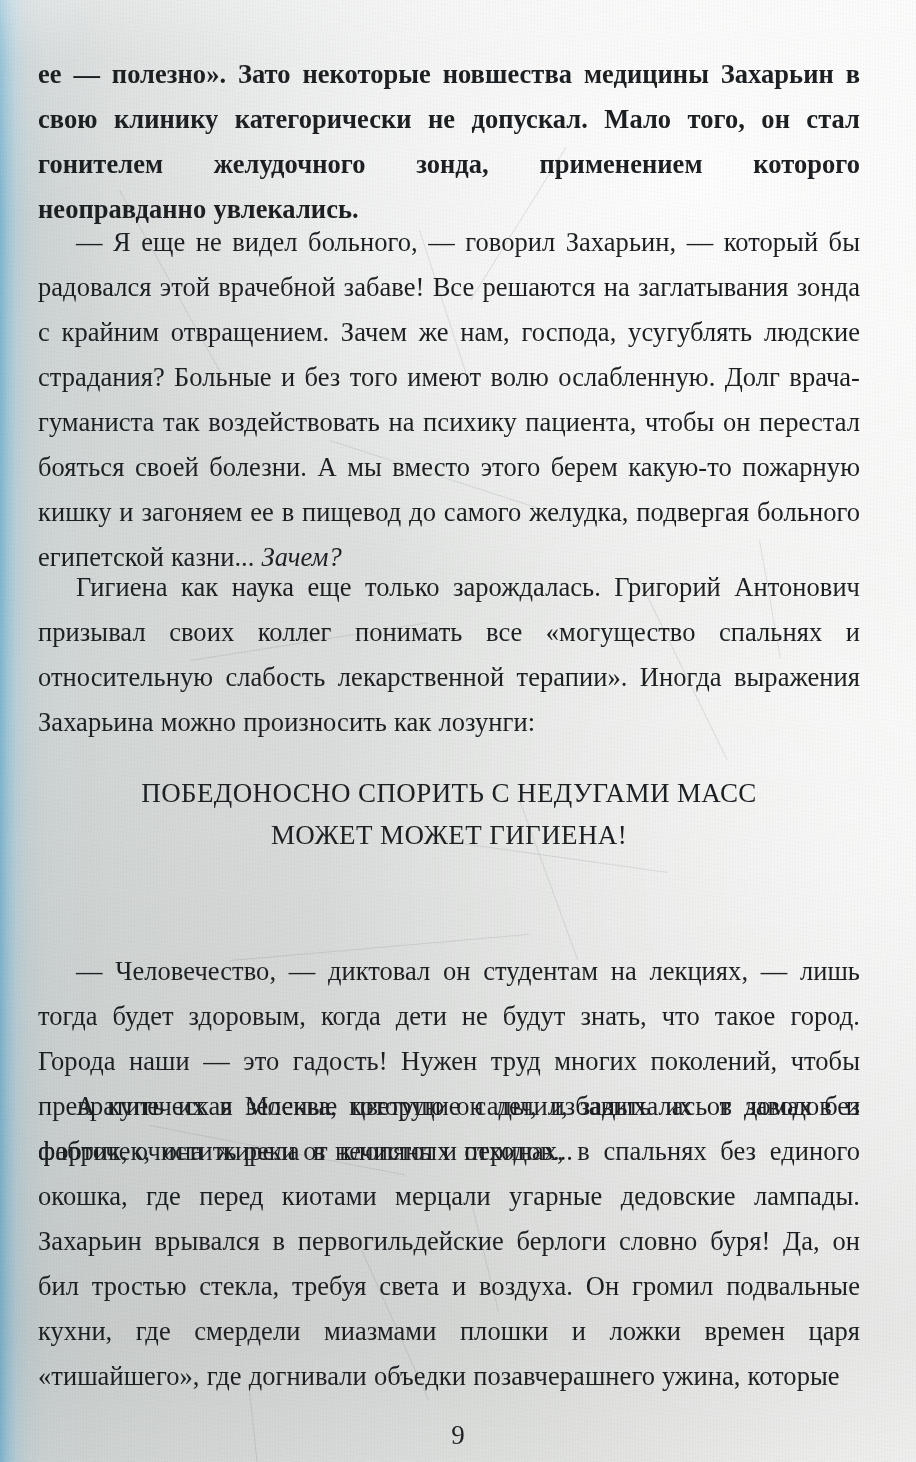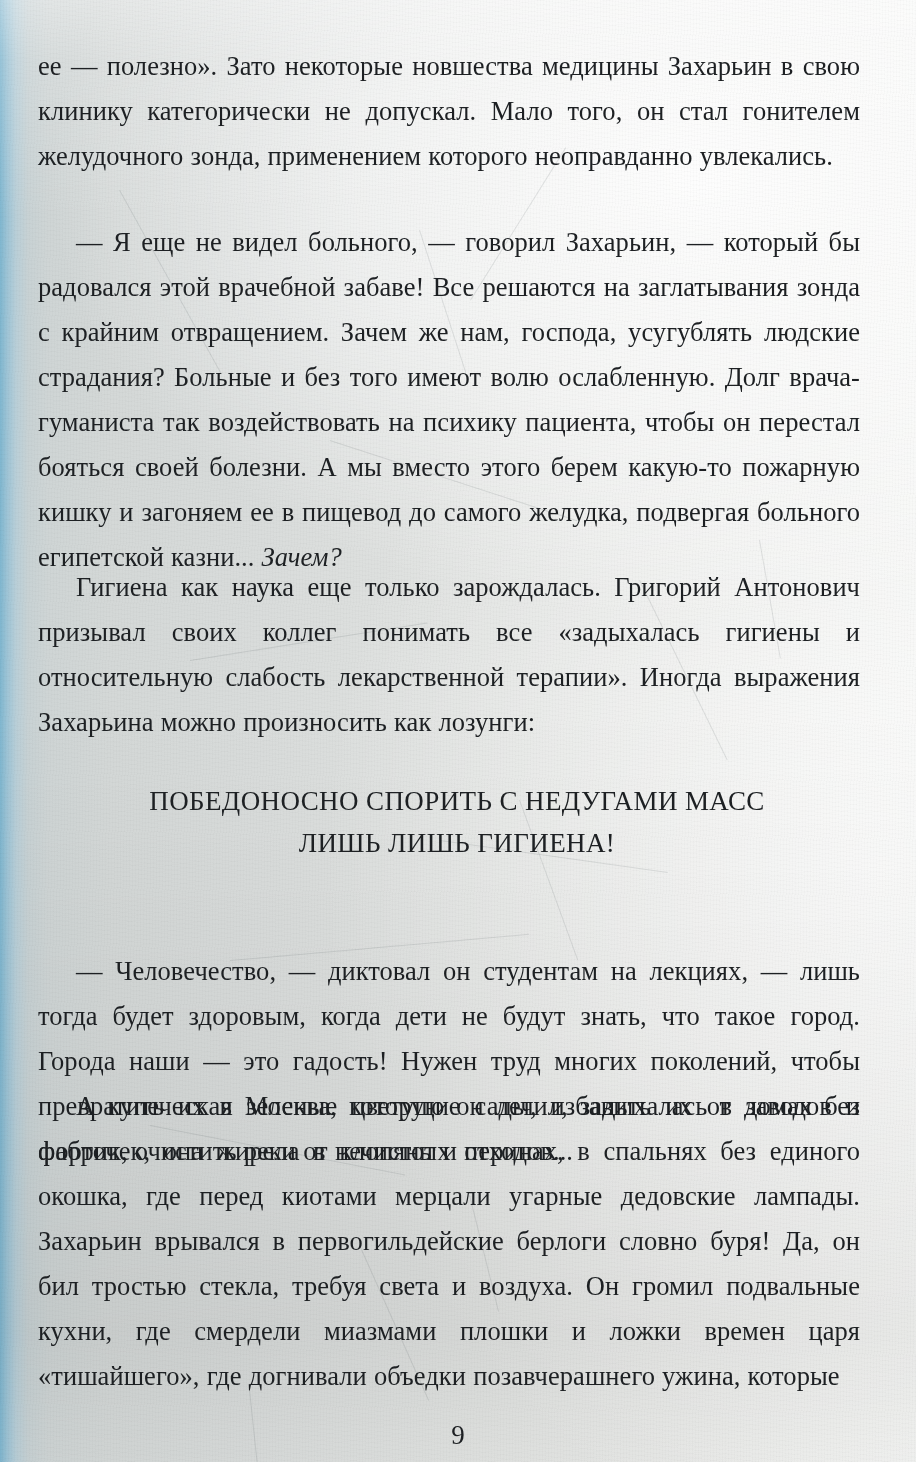--- a/index.html
+++ b/index.html
@@ -91,21 +91,21 @@
     line-height: 45px;
     text-align: justify;
     text-indent: 38px;
     letter-spacing: 0.05px;
     word-spacing: 0.5px;
   }
   p.para.noindent { text-indent: 0; }
   p.para em { font-style: italic; }
 
   .slogan {
-    margin: 8px;
+    margin: 0;
     position: absolute;
     left: 38px;
     top: 772px;
     width: 822px;
     text-align: center;
   }
   .slogan .sl-line {
     display: block;
     font-size: 27px;
     line-height: 42px;
@@ -145,42 +145,42 @@
     <i style="left:440px; top:840px; width:230px; height:1px; transform:rotate(8deg);"></i>
     <i style="left:230px; top:960px; width:300px; height:1px; transform:rotate(-5deg);"></i>
     <i style="left:150px; top:1125px; width:260px; height:1px; transform:rotate(11deg);"></i>
     <i style="left:470px; top:1195px; width:120px; height:1px; transform:rotate(76deg);"></i>
     <i style="left:360px; top:1245px; width:170px; height:1px; transform:rotate(66deg);"></i>
     <i style="left:250px; top:1390px; width:90px; height:1px; transform:rotate(84deg);"></i>
   </div>
 
   <div class="text-col">
 
-    <div class="blk" style="top:4px;">
+    <div class="blk" style="top:12px;font-weight:bold;">
       <p class="para noindent">ее — полезно». Зато некоторые новшества медицины Захарьин в свою клинику категорически не допускал. Мало того, он стал гонителем желудочного зонда, применением которого неоправданно увлекались.</p>
     </div>
 
     <div class="blk" style="top:180px;">
       <p class="para"><span>— Я еще не видел больного, — говорил Захарьин, — который бы радовался этой врачебной забаве! Все решаются на заглатывания зонда с крайним отвращением. Зачем же нам, господа, усугублять людские страдания? Больные и без того имеют волю ослабленную. Долг врача-гуманиста так воздействовать на психику пациента, чтобы он перестал бояться своей болезни. А мы вместо этого берем какую-то пожарную кишку и загоняем ее в пищевод до самого желудка, подвергая больного египетской казни... </span><em>Зачем?</em></p>
     </div>
 
     <div class="blk" style="top:525px;">
-      <p class="para">Гигиена как наука еще только зарождалась. Григорий Антонович призывал своих коллег понимать все «задыхалась гигиены и относительную слабость лекарственной терапии». Иногда выражения Захарьина можно произносить как лозунги:</p>
+      <p class="para">Гигиена как наука еще только зарождалась. Григорий Антонович призывал своих коллег понимать все «могущество спальнях и относительную слабость лекарственной терапии». Иногда выражения Захарьина можно произносить как лозунги:</p>
     </div>
 
     <div class="blk" style="top:909px;">
       <p class="para">— Человечество, — диктовал он студентам на лекциях, — лишь тогда будет здоровым, когда дети не будут знать, что такое город. Города наши — это гадость! Нужен труд многих поколений, чтобы превратить их в зеленые цветущие сады, избавить их от заводов и фабрик, очистить реки от нечистот и отходов...</p>
     </div>
 
     <div class="blk" style="top:1044px;">
       <p class="para">А купеческая Москва, которую он лечил, задыхалась в домах без форточек, она жирела в клопяных перинах, в спальнях без единого окошка, где перед киотами мерцали угарные дедовские лампады. Захарьин врывался в первогильдейские берлоги словно буря! Да, он бил тростью стекла, требуя света и воздуха. Он громил подвальные кухни, где смердели миазмами плошки и ложки времен царя «тишайшего», где догнивали объедки позавчерашнего ужина, которые</p>
     </div>
 
   </div>
 
   <div class="slogan">
     <span class="sl-line">ПОБЕДОНОСНО СПОРИТЬ С НЕДУГАМИ МАСС</span>
-    <span class="sl-line">ЛИШЬ ЛИШЬ ГИГИЕНА!</span>
+    <span class="sl-line">МОЖЕТ МОЖЕТ ГИГИЕНА!</span>
   </div>
 
   <div class="folio">9</div>
 
 </div>
 
 </body></html>

